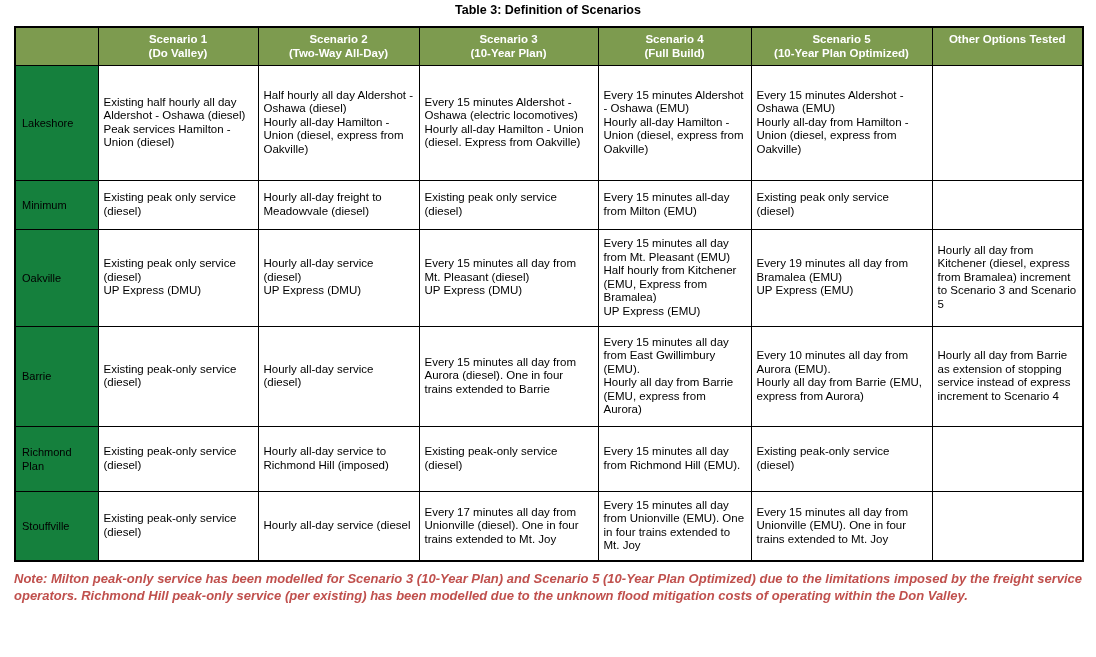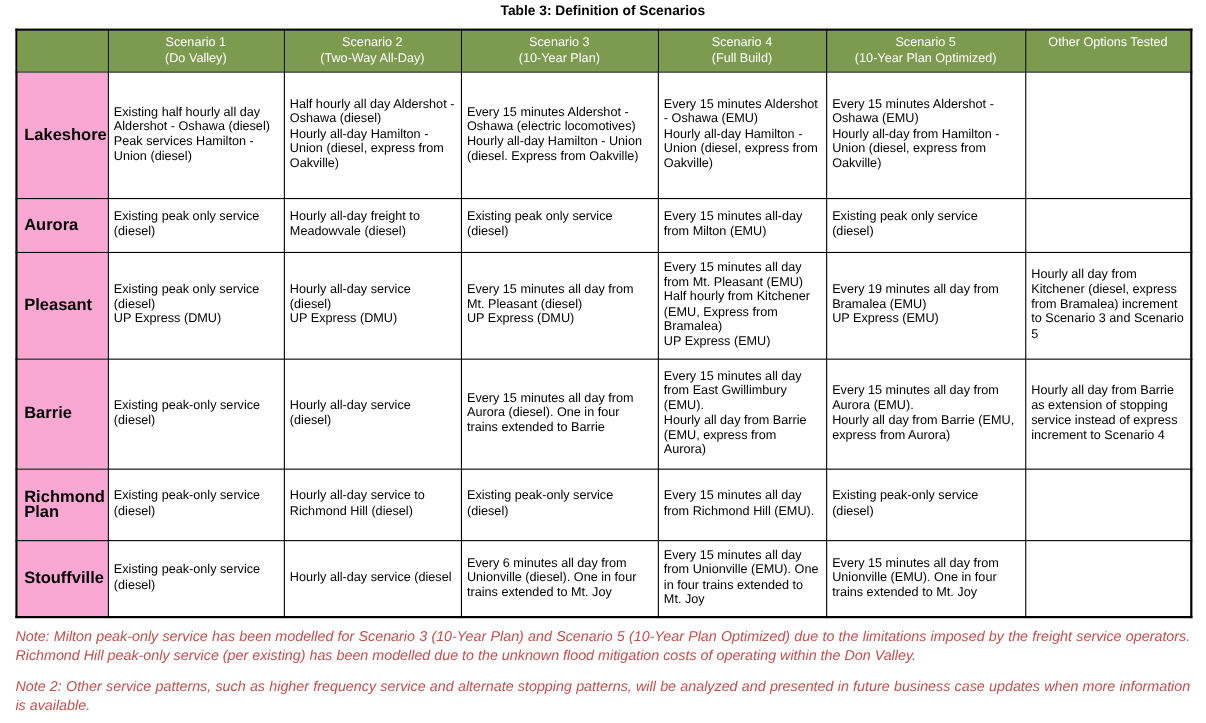--- a/index.html
+++ b/index.html
@@ -23,46 +23,46 @@
   table.scenarios{
     border-collapse:collapse;table-layout:fixed;
     width:1068px;border:2px solid var(--border);
   }
   table.scenarios th, table.scenarios td{
     border:1px solid var(--border);
     overflow:hidden;
   }
   thead th{
     background:var(--header-bg);color:var(--header-text);
-    font-weight:normal;font-size:11.5px;line-height:14px;
+    font-weight:bold;font-size:11.5px;line-height:14px;
     text-align:center;vertical-align:top;padding:4px 2px 3px 2px;
     height:38px;box-sizing:border-box;
   }
   thead th.corner{padding:0;}
   tbody th.rowlabel{
-    background:#f9a8d4;color:#000;font-weight:bold;font-size:15px;
+    background:#15803d;color:#000;font-weight:normal;font-size:11px;
     text-align:left;vertical-align:middle;padding:2px 3px 2px 6px;
     line-height:14px;
   }
   tbody td{
     font-size:11.5px;line-height:13.5px;
     vertical-align:middle;padding:3px 5px;
   }
   .service-item{margin:0;}
   tbody tr:nth-child(1){height:115px;}
   tbody tr:nth-child(2){height:49px;}
   tbody tr:nth-child(3){height:97px;}
   tbody tr:nth-child(4){height:100px;}
   tbody tr:nth-child(5){height:65px;}
   tbody tr:nth-child(6){height:70px;}
   .notes{width:1068px;}
   .note{
     color:var(--note-text);font-style:italic;
     font-size:13px;line-height:16.5px;
-    text-align:justify;margin:9px 0 0 0;
+    text-align:justify;margin:9px 0 0 0;font-weight:bold;
   }
   .note + .note{margin-top:12px;}
 </style>
 </head>
 <body>
 
 <div class="page">
   <div class="doc-title">Table 3: Definition of Scenarios</div>
 
   <table class="scenarios">
@@ -122,40 +122,40 @@
             <div class="service-item">Every 15 minutes Aldershot - Oshawa (EMU)</div>
             <div class="service-item">Hourly all-day Hamilton - Union  (diesel, express from Oakville)</div>
           </td>
           <td>
             <div class="service-item">Every 15 minutes Aldershot - Oshawa (EMU)</div>
             <div class="service-item">Hourly all-day from Hamilton - Union (diesel, express from Oakville)</div>
           </td>
           <td></td>
         </tr>
         <tr>
-          <th class="rowlabel">Aurora</th>
+          <th class="rowlabel">Minimum</th>
           <td>
             <div class="service-item">Existing peak only service (diesel)</div>
           </td>
           <td>
             <div class="service-item">Hourly all-day freight to Meadowvale (diesel)</div>
           </td>
           <td>
             <div class="service-item">Existing peak only service (diesel)</div>
           </td>
           <td>
             <div class="service-item">Every 15 minutes all-day from Milton (EMU)</div>
           </td>
           <td>
             <div class="service-item">Existing peak only service (diesel)</div>
           </td>
           <td></td>
         </tr>
         <tr>
-          <th class="rowlabel">Pleasant</th>
+          <th class="rowlabel">Oakville</th>
           <td>
             <div class="service-item">Existing peak only service (diesel)</div>
             <div class="service-item">UP Express (DMU)</div>
           </td>
           <td>
             <div class="service-item">Hourly all-day service (diesel)</div>
             <div class="service-item">UP Express (DMU)</div>
           </td>
           <td>
             <div class="service-item">Every 15 minutes all day from Mt. Pleasant (diesel)</div>
@@ -183,34 +183,34 @@
             <div class="service-item">Hourly all-day service (diesel)</div>
           </td>
           <td>
             <div class="service-item">Every 15 minutes all day from Aurora (diesel). One in four trains extended to Barrie</div>
           </td>
           <td>
             <div class="service-item">Every 15 minutes all day from East Gwillimbury (EMU).</div>
             <div class="service-item">Hourly all day from Barrie (EMU, express from Aurora)</div>
           </td>
           <td>
-            <div class="service-item">Every 15 minutes all day from Aurora (EMU).</div>
+            <div class="service-item">Every 10 minutes all day from Aurora (EMU).</div>
             <div class="service-item">Hourly all day from Barrie (EMU, express from Aurora)</div>
           </td>
           <td>
             <div class="service-item">Hourly all day from Barrie as extension of stopping service instead of express increment to Scenario 4</div>
           </td>
         </tr>
         <tr>
           <th class="rowlabel">Richmond Plan</th>
           <td>
             <div class="service-item">Existing peak-only service (diesel)</div>
           </td>
           <td>
-            <div class="service-item">Hourly all-day service to Richmond Hill (diesel)</div>
+            <div class="service-item">Hourly all-day service to Richmond Hill (imposed)</div>
           </td>
           <td>
             <div class="service-item">Existing peak-only service (diesel)</div>
           </td>
           <td>
             <div class="service-item">Every 15 minutes all day from Richmond Hill (EMU).</div>
           </td>
           <td>
             <div class="service-item">Existing peak-only service (diesel)</div>
           </td>
@@ -218,30 +218,29 @@
         </tr>
         <tr>
           <th class="rowlabel">Stouffville</th>
           <td>
             <div class="service-item">Existing peak-only service (diesel)</div>
           </td>
           <td>
             <div class="service-item">Hourly all-day service (diesel</div>
           </td>
           <td>
-            <div class="service-item">Every 6 minutes all day from Unionville (diesel). One in four trains extended to Mt. Joy</div>
+            <div class="service-item">Every 17 minutes all day from Unionville (diesel). One in four trains extended to Mt. Joy</div>
           </td>
           <td>
             <div class="service-item">Every 15 minutes all day from Unionville (EMU). One in four trains extended to Mt. Joy</div>
           </td>
           <td>
             <div class="service-item">Every 15 minutes all day from Unionville (EMU). One in four trains extended to Mt. Joy</div>
           </td>
           <td></td>
         </tr>
       </tbody>
   </table>
 
   <div class="notes">
     <p class="note">Note: Milton peak-only service has been modelled for Scenario 3 (10-Year Plan) and Scenario 5 (10-Year Plan Optimized) due to the limitations imposed by the freight service operators. Richmond Hill peak-only service (per existing) has been modelled due to the unknown flood mitigation costs of operating within the Don Valley.</p>
-    <p class="note">Note 2: Other service patterns, such as higher frequency service and alternate stopping patterns, will be analyzed and presented in future business case updates when more information is available.</p>
   </div>
 </div>
 
 </body></html>

